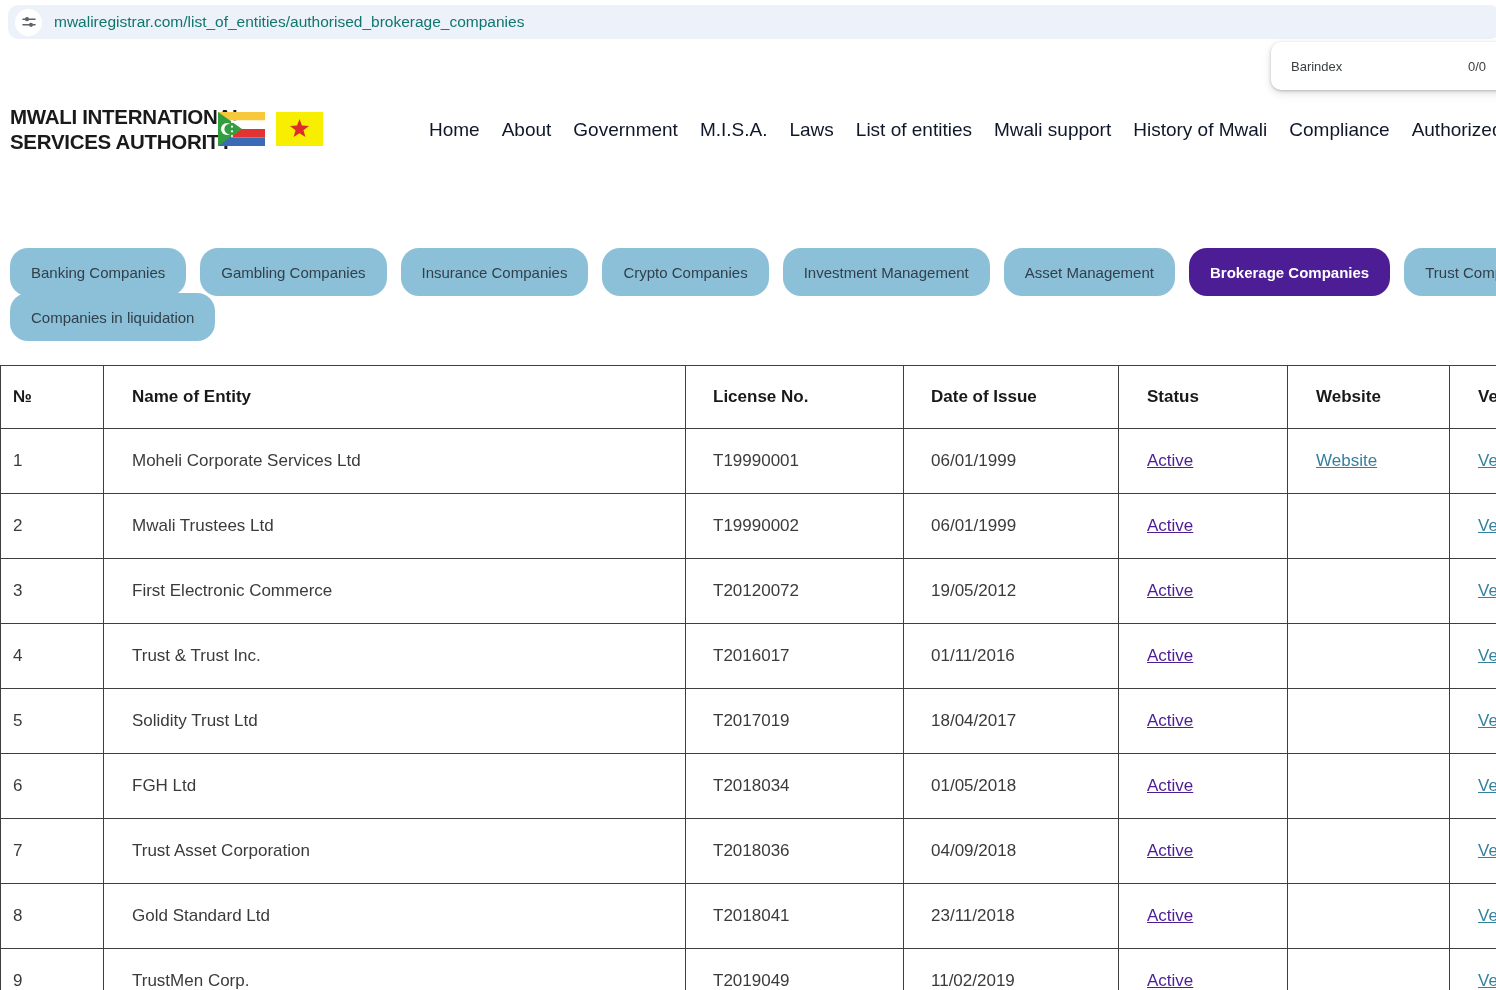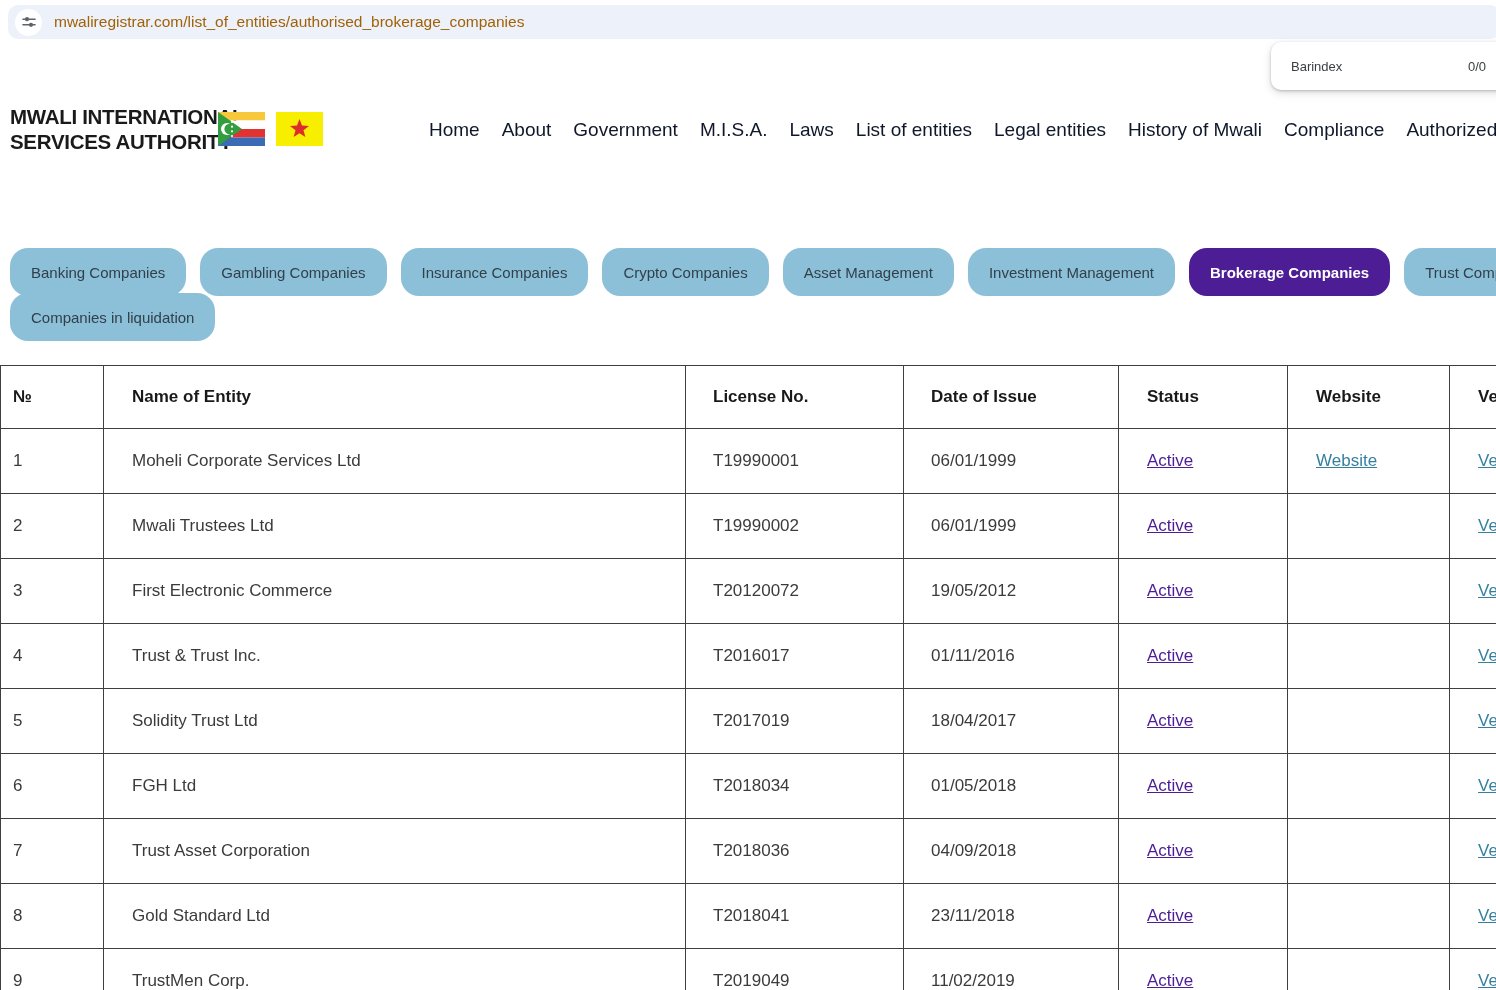--- a/index.html
+++ b/index.html
@@ -4,21 +4,21 @@
 <style>
   * { margin:0; padding:0; box-sizing:border-box; }
   html,body { width:1496px; height:990px; overflow:hidden; background:#fff;
               font-family:"Liberation Sans", sans-serif; }
 
   
   .urlbar { position:absolute; left:8px; top:5px; width:1492px; height:34px;
             background:#edf1fa; border-radius:10px; display:flex; align-items:center; }
   .tune-circle { width:27px; height:27px; border-radius:50%; background:#fff;
                  margin-left:7px; display:flex; align-items:center; justify-content:center; }
-  .url-text { margin-left:12px; font-size:15.5px; color:#a16207; white-space:nowrap; }
+  .url-text { margin-left:12px; font-size:15.5px; color:#0f766e; white-space:nowrap; }
 
   .find-popup { position:absolute; left:1271px; top:42px; width:262px; height:48px;
                 background:#fff; border-radius:10px; z-index:5;
                 box-shadow:0 1px 3px rgba(0,0,0,.22), 0 3px 10px rgba(0,0,0,.13);
                 display:flex; align-items:center; justify-content:space-between;
                 padding:0 47px 0 20px; font-size:13px; color:#3c4043; }
 
   
   .logo { position:absolute; left:10px; top:105px; font-size:20.5px; font-weight:bold;
           line-height:24.5px; color:#1a1a1a; letter-spacing:-0.3px; }
@@ -100,33 +100,33 @@
   </svg>
 </div>
 
 <nav class="nav">
     <span class="nav-item">Home</span>
     <span class="nav-item">About</span>
     <span class="nav-item">Government</span>
     <span class="nav-item">M.I.S.A.</span>
     <span class="nav-item">Laws</span>
     <span class="nav-item">List of entities</span>
-    <span class="nav-item">Legal entities</span>
+    <span class="nav-item">Mwali support</span>
     <span class="nav-item">History of Mwali</span>
     <span class="nav-item">Compliance</span>
     <span class="nav-item">Authorized</span>
   </nav>
 
 <div class="pills-row row1">
     <span class="pill">Banking Companies</span>
     <span class="pill">Gambling Companies</span>
     <span class="pill">Insurance Companies</span>
     <span class="pill">Crypto Companies</span>
+    <span class="pill">Investment Management</span>
     <span class="pill">Asset Management</span>
-    <span class="pill">Investment Management</span>
     <span class="pill active">Brokerage Companies</span>
     <span class="pill">Trust Companies</span>
   </div>
 <div class="pills-row row2">
     <span class="pill">Companies in liquidation</span>
   </div>
 
 <div class="table-wrap">
   <table>
     <colgroup>

